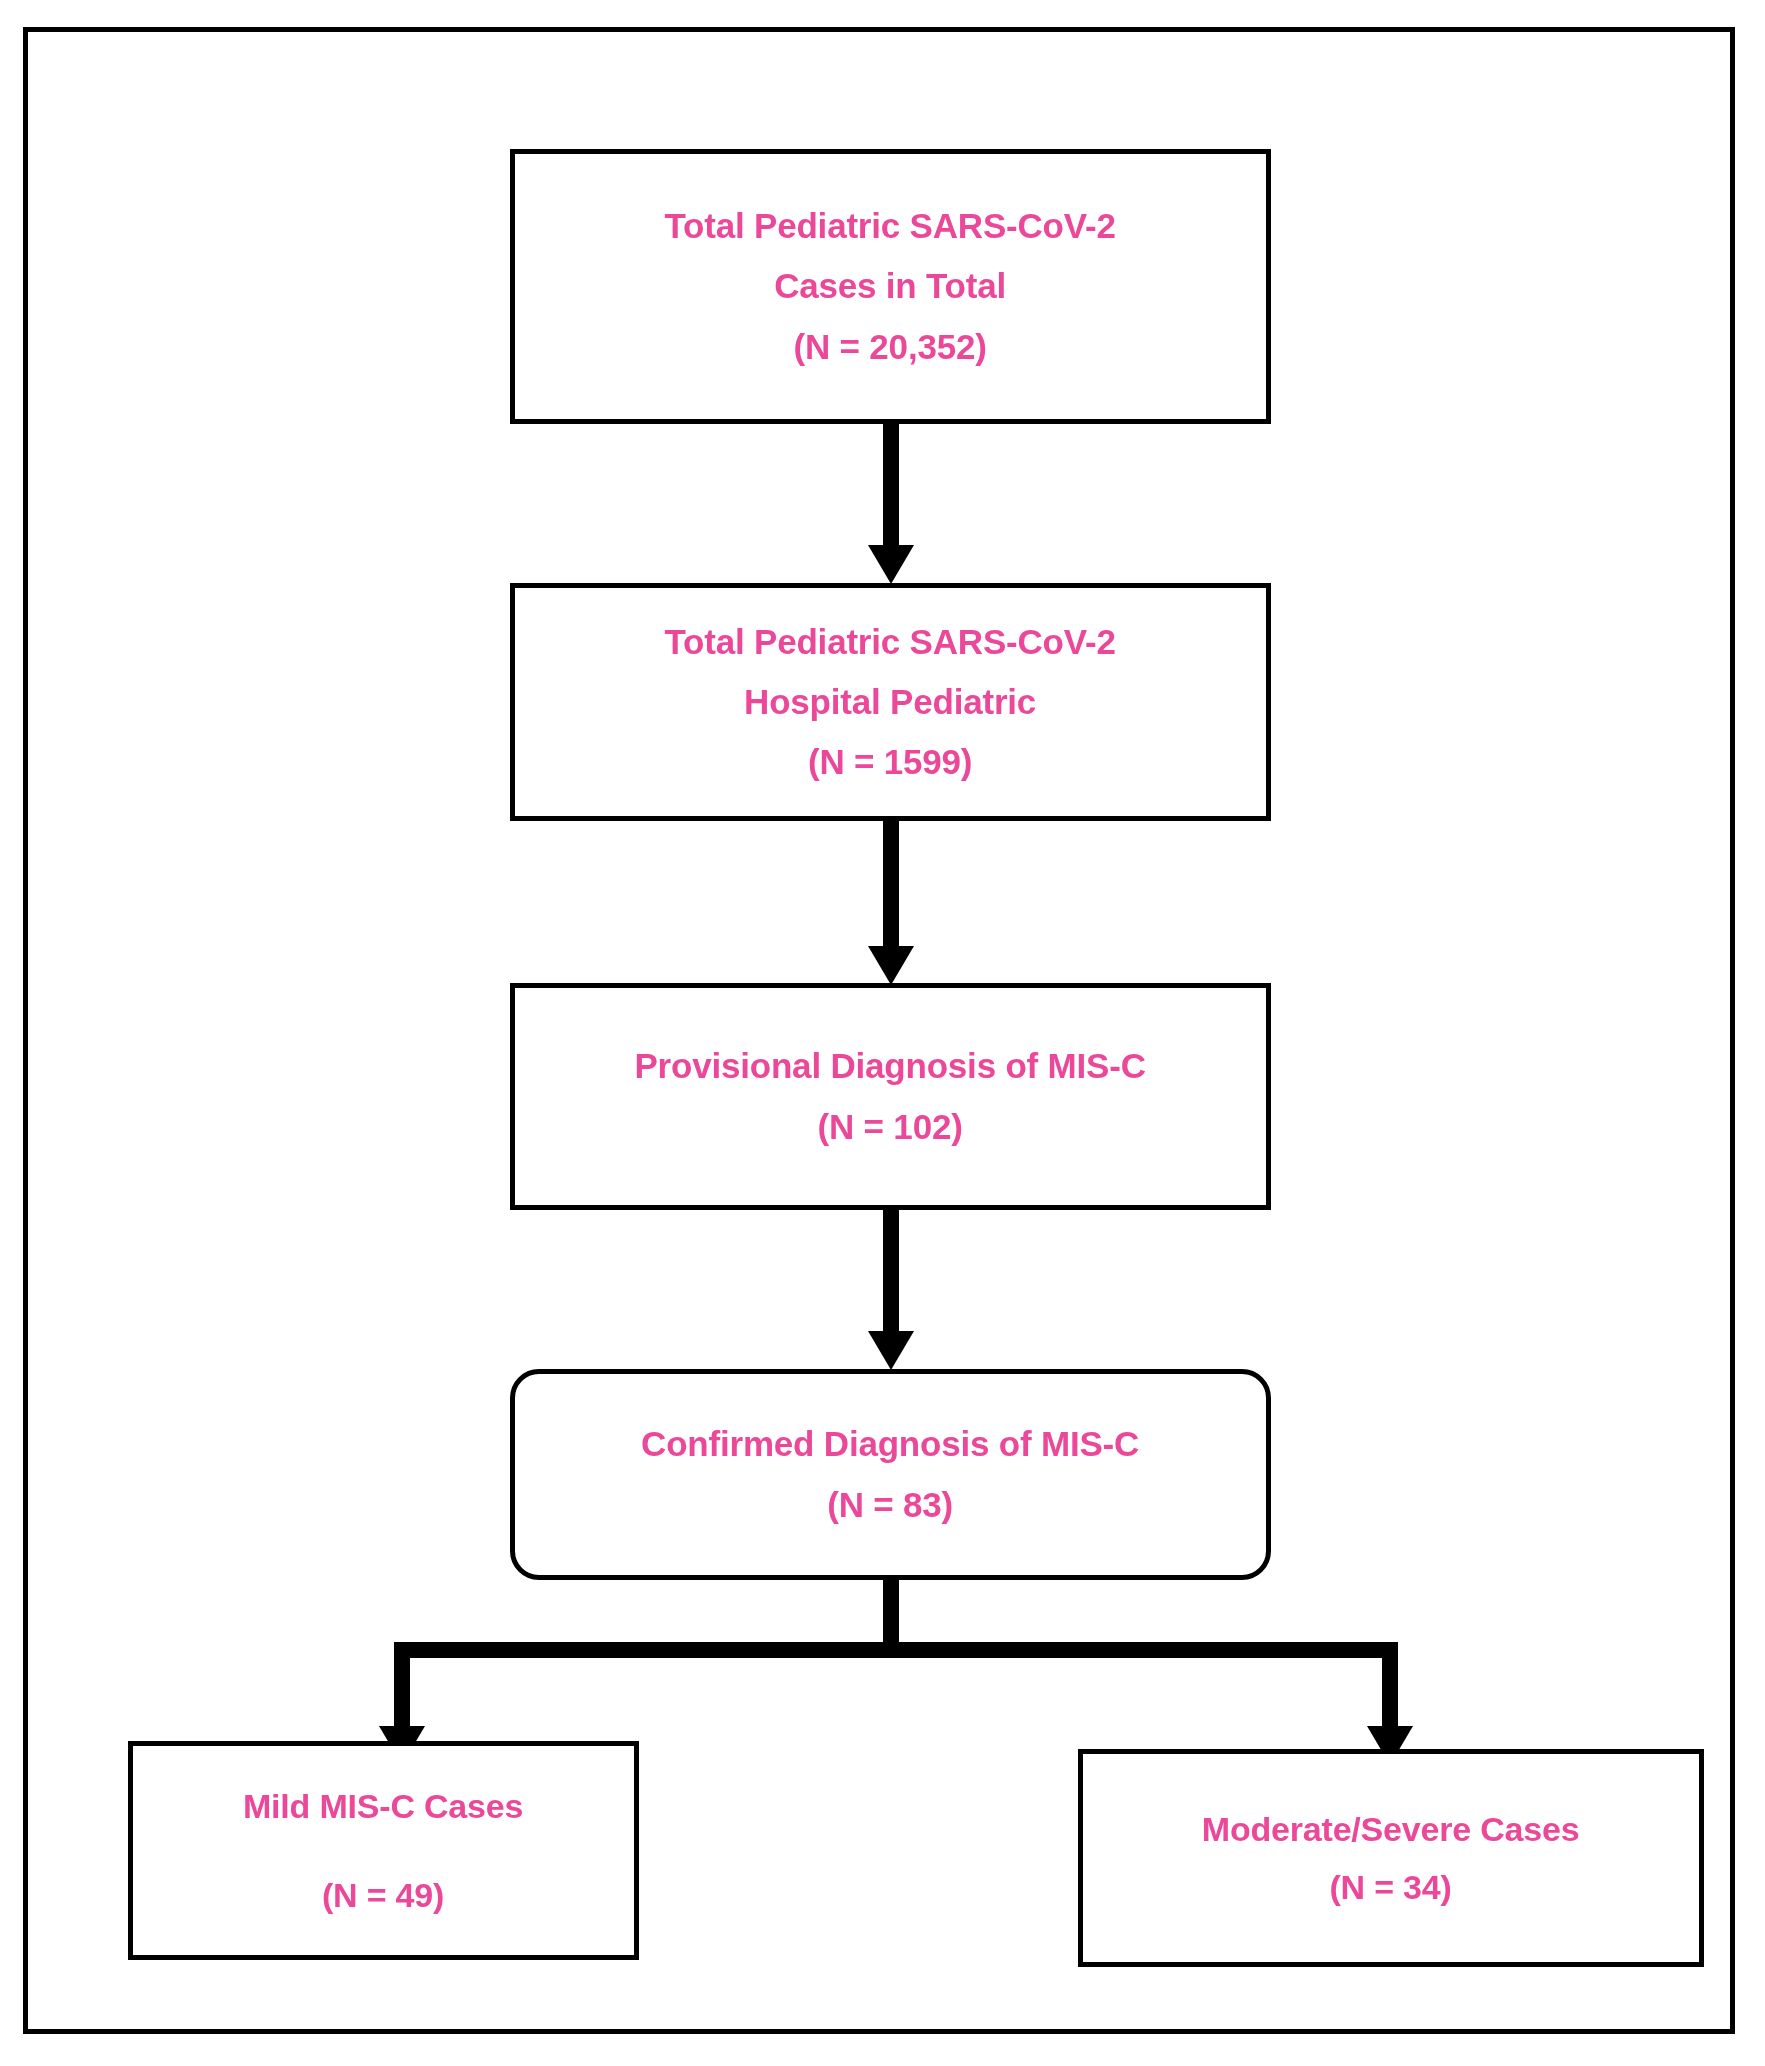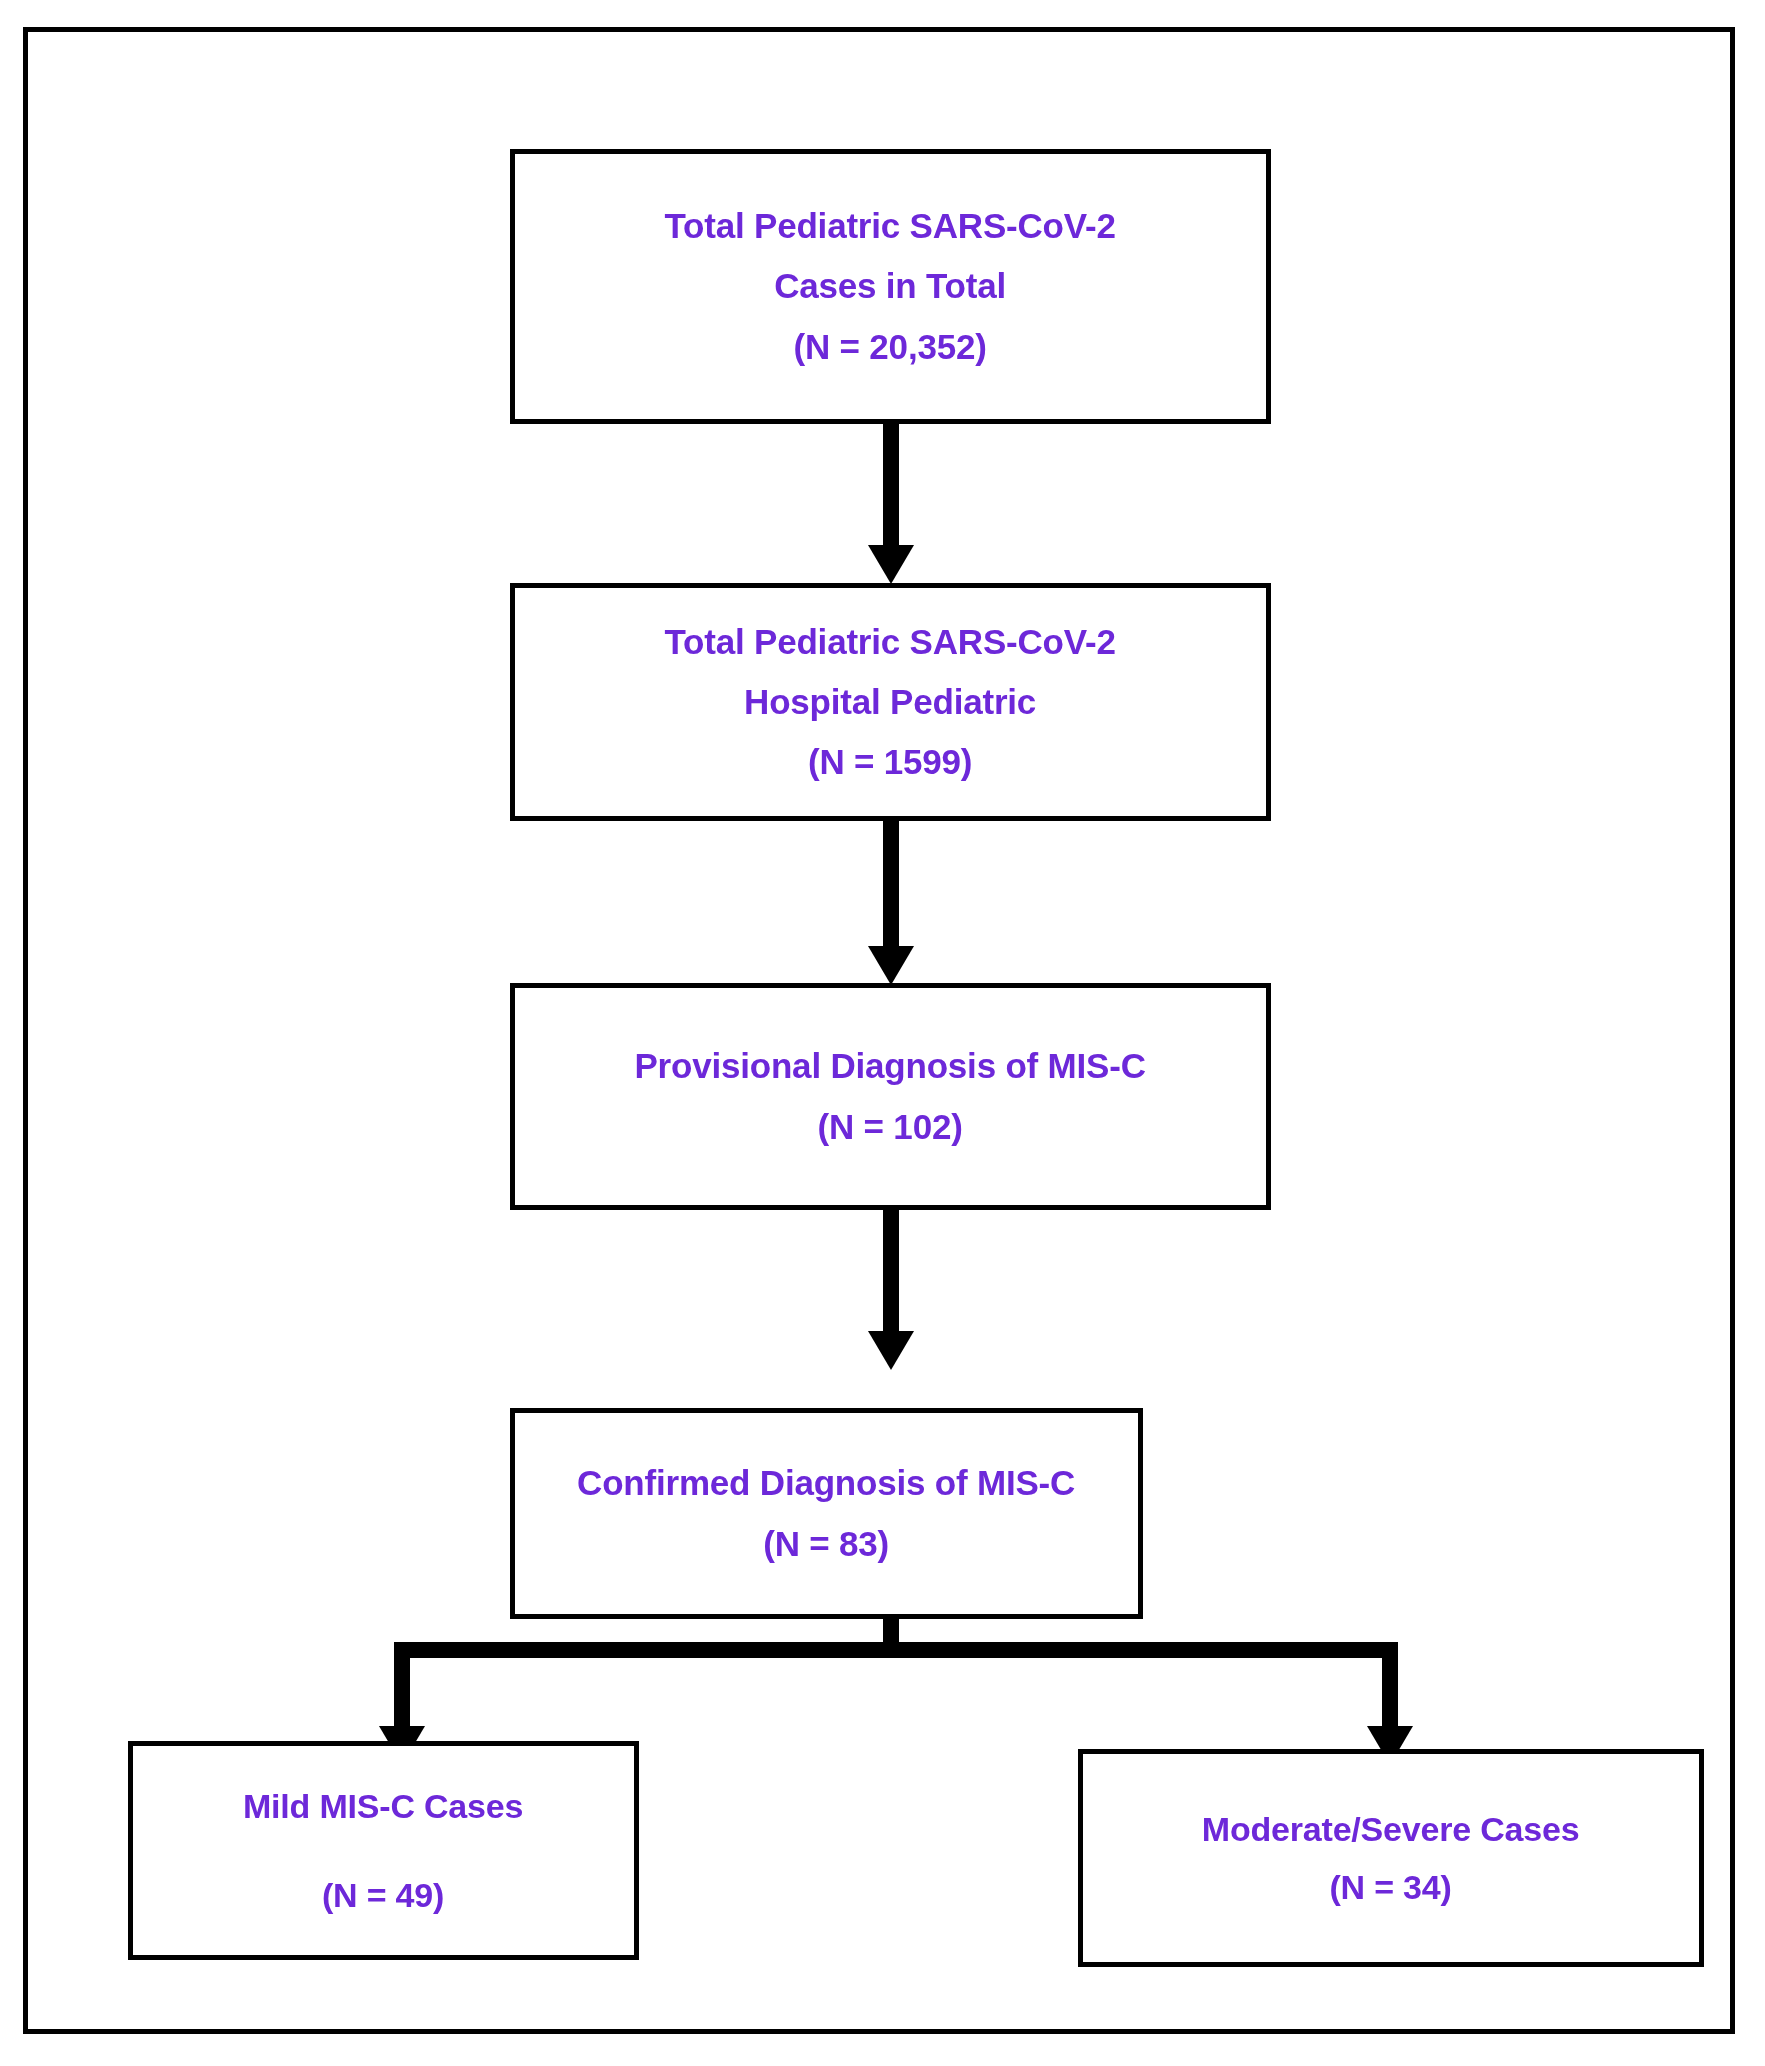--- a/index.html
+++ b/index.html
@@ -33,33 +33,33 @@
   .flow-box {
     position: absolute;
     box-sizing: border-box;
     border: 5.3px solid #000000;
     background: #ffffff;
     display: flex;
     flex-direction: column;
     align-items: center;
     justify-content: center;
     text-align: center;
-    color: #6d28d9;
+    color: #ec4899;
     font-weight: bold;
     font-size: 35px;
     line-height: 1.72;
     letter-spacing: -0.2px;
     z-index: 3;
   }
   .flow-box .line { display: block; white-space: nowrap; }
 
   #box-total-cases      { left: 482px;  top: 117px;  width: 761px; height: 275px; }
   #box-admissions       { left: 482px;  top: 551px;  width: 761px; height: 238px; }
   #box-provisional      { left: 482px;  top: 951px; width: 761px; height: 227px; }
-  #box-confirmed        { left: 482px;  top: 1376px; width: 633px; height: 211px; }
+  #box-confirmed        { left: 482px;  top: 1337px; width: 761px; height: 211px; border-radius: 29px; }
   #box-mild             { left: 100px;  top: 1709px; width: 511px;  height: 219px; font-size: 34px; gap: 31px; }
   #box-moderate-severe  { left: 1050px; top: 1717px; width: 626px;  height: 218px; font-size: 34px; text-align: center; }
 
   
   .connector-v {
     position: absolute;
     z-index: 2;
   }
   .connector-v .stem {
     position: absolute;

